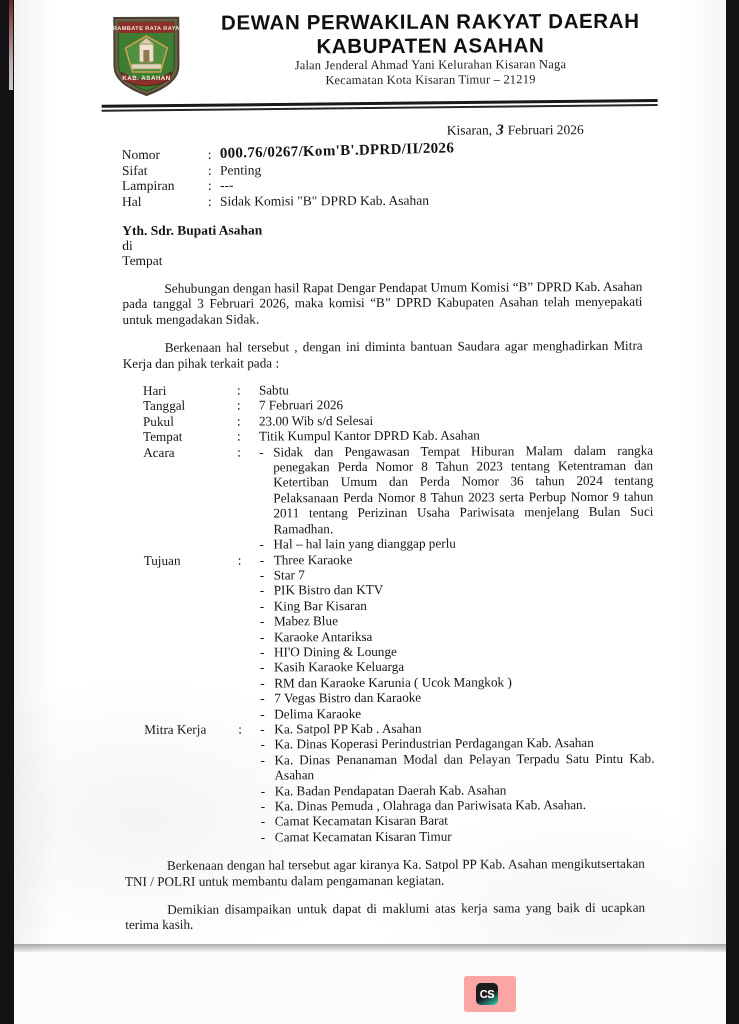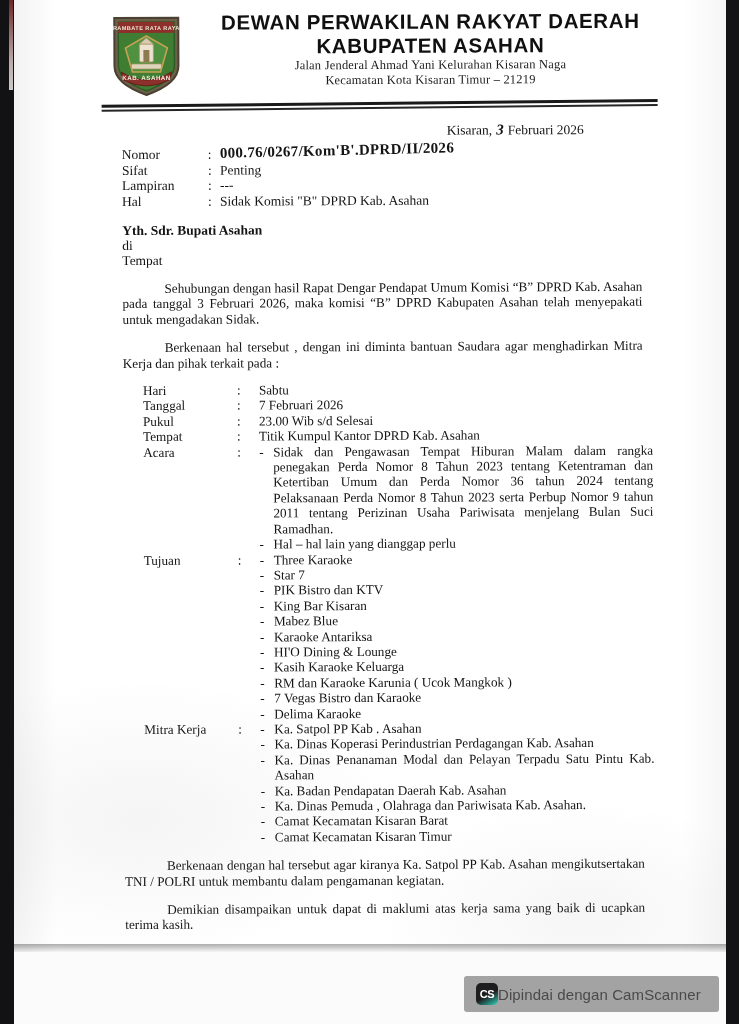--- a/index.html
+++ b/index.html
@@ -137,22 +137,22 @@
 
   
   .signature{
     margin-top:20px;margin-left:316px;width:240px;
     position:relative;font-size:13.2px;line-height:15.2px;
   }
 
   
   .cs-watermark{
     position:absolute;left:464px;top:976px;
-    display:flex;align-items:center;
-    background:#a3a3a3;padding:7px 18px 7px 12px;border-radius:3px;
+    display:flex;align-items:center;gap:9px;
+    background:#fca5a5;padding:7px 18px 7px 12px;border-radius:3px;
   }
   .cs-badge{
     width:22px;height:22px;border-radius:5px;
     background:linear-gradient(150deg,#1d1d1f 0%,#1d1d1f 55%,#2fd6bd 100%);
     display:flex;align-items:center;justify-content:center;
     font-family:"Liberation Sans", sans-serif;
     font-weight:700;font-size:11px;color:#ffffff;letter-spacing:-.5px;
   }
   .cs-text{
     font-family:"Liberation Sans", sans-serif;
@@ -382,16 +382,15 @@
       </div>
     </div>
   </div>
 
   <div class="scan-noise"></div>
   <div class="paper-shadow-bottom"></div>
   <div class="below-paper"></div>
 
   <div class="cs-watermark">
     <div class="cs-badge">CS</div>
-    <div class="cs-text">Dipindai dengan CamScanner</div>
   </div>
 
 </div>
 
 </body></html>

